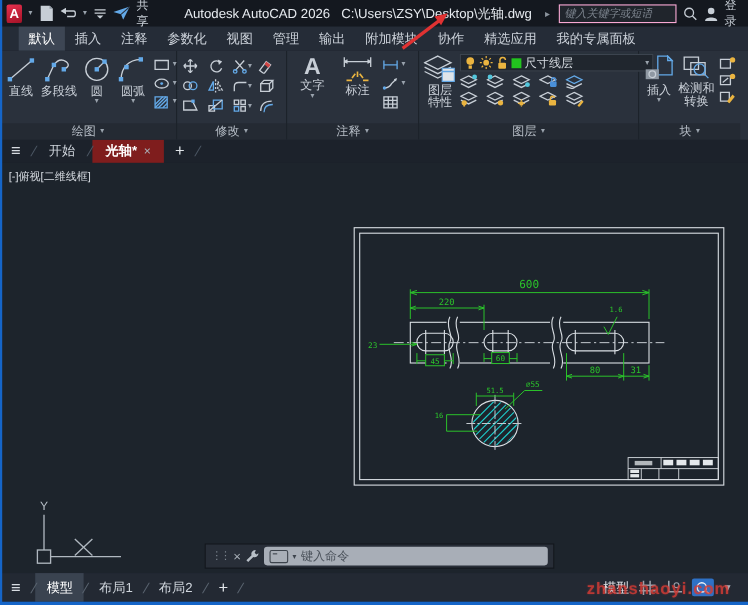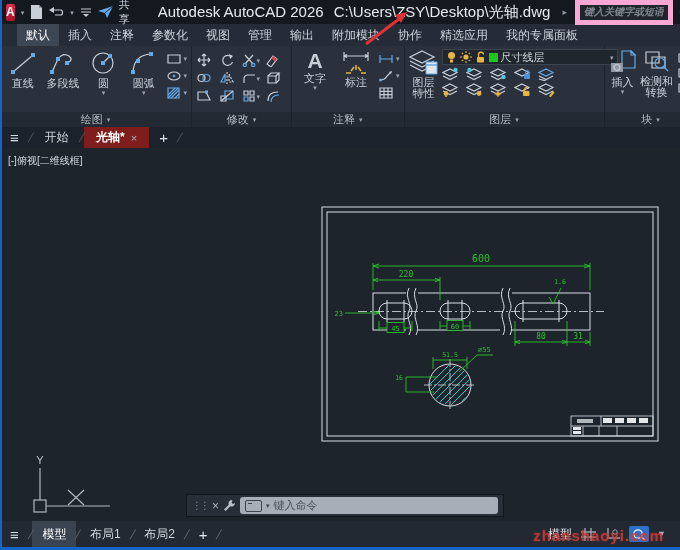--- a/index.html
+++ b/index.html
@@ -11,25 +11,25 @@
   .edge-bottom{position:absolute;left:0;top:547px;width:680px;height:3px;background:#1565c8;z-index:60;}
 
   
   .titlebar{position:absolute;left:0;top:0;width:680px;height:24px;background:#14181f;
             display:flex;align-items:center;gap:6px;padding:0 6px;box-sizing:border-box;z-index:30;}
   .alogo{width:20px;height:17px;background:linear-gradient(160deg,#e8314f,#a31227);color:#fff;
          font-weight:bold;font-size:12px;display:flex;align-items:center;justify-content:center;border-radius:2px;}
   .tb-ic{color:#c3cad2;font-size:12px;display:flex;align-items:center;}
   .chev{font-size:7px;color:#9aa3ad;line-height:1;}
   .share-lbl{color:#c9d0d8;font-size:11px;}
-  .title-text{color:#e6eaef;font-size:15px;white-space:nowrap;margin-left:22px;}
+  .title-text{color:#e6eaef;font-size:12px;white-space:nowrap;margin-left:22px;}
   .title-text b{font-weight:normal;margin-right:10px;}
   .caret-right{color:#8b939d;font-size:9px;margin:0 2px 0 6px;}
-  .searchbox{width:138px;height:15px;background:#20252c;border:5px solid #f9a8d4;
-             display:flex;align-items:center;padding:0 4px;font-weight:bold;}
+  .searchbox{width:138px;height:15px;background:#20252c;border:1px solid #f9a8d4;
+             display:flex;align-items:center;padding:0 4px;}
   .searchbox span{color:#7d858f;font-size:10px;font-style:italic;white-space:nowrap;overflow:hidden;}
   .login-lbl{color:#c9d0d8;font-size:11px;}
 
   
   .menubar{position:absolute;left:0;top:24px;width:680px;height:22px;background:#252c37;
            display:flex;align-items:stretch;padding-left:17px;box-sizing:border-box;z-index:29;}
   .mtab{color:#ccd2da;font-size:12px;display:flex;align-items:center;padding:0 9px;cursor:default;white-space:nowrap;}
   .mtab.active{background:#3d4654;color:#fff;}
   .ribbon-collapse{margin-left:10px;display:flex;align-items:center;gap:3px;padding:0 6px;}
 
@@ -178,21 +178,21 @@
     <div class="mtab">精选应用</div>
     <div class="mtab">我的专属面板</div>
     <div class="ribbon-collapse">
       
       
     </div>
   </div>
 
   <div class="ribbon">
 
-    <div class="panel" style="width:192px">
+    <div class="panel" style="width:161px">
       <div class="panel-body">
         <div class="bigbtn">
           <svg class="ic" width="30" height="27" viewBox="0 0 30 27">
             <line class="g" x1="5" y1="22" x2="25" y2="5"></line>
               <rect class="bf" x="3" y="20" width="4" height="4"></rect>
               <rect class="bf" x="23" y="3" width="4" height="4"></rect>
           </svg>
           <span class="lbl">直线</span>
         </div>
         <div class="bigbtn">

